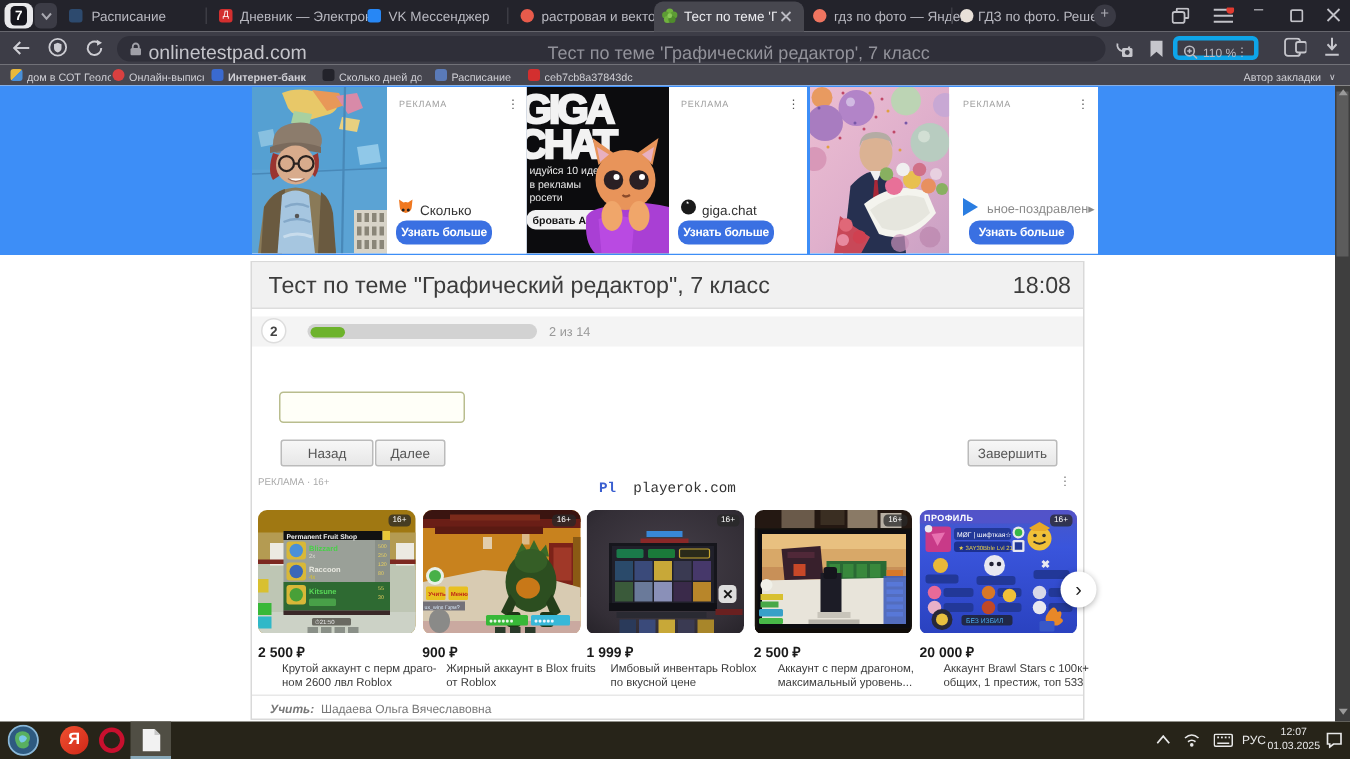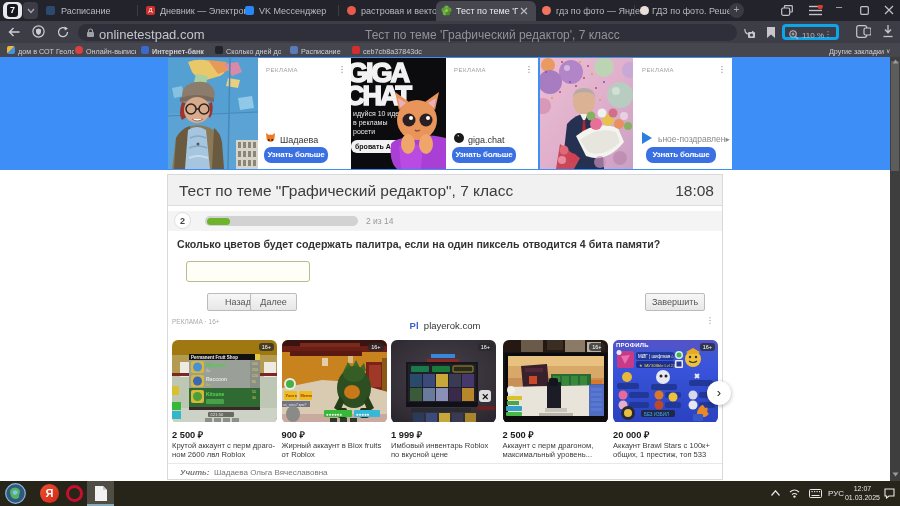--- a/index.html
+++ b/index.html
@@ -50,26 +50,26 @@
 #pcirc { position:absolute; left:6px; top:1px; width:17px; height:17px; background:#fff; border:1px solid #ddd; border-radius:50%; font-size:9px; font-weight:bold; color:#444; text-align:center; line-height:17px; }
 #pbar { position:absolute; left:37px; top:5px; width:153px; height:10px; background:#d2d2d2; border-radius:5px; }
 #pfill { position:absolute; left:1.5px; top:1.5px; width:23px; height:7px; background:#6db32b; border-radius:4px; }
 #pnum { position:absolute; left:198px; top:5px; font-size:8.5px; color:#999; }
 #question { position:absolute; left:9px; top:63px; font-size:10.6px; font-weight:bold; color:#333; white-space:nowrap; }
 #answer { position:absolute; left:18px; top:86px; width:124px; height:21px; background:#fffff8; border:1px solid #b9bd8e; border-radius:3px; }
 .gbtn { position:absolute; top:118px; height:18px; background:linear-gradient(#f7f7f7,#e7e7e7); border:1px solid #bbb; border-radius:2px; font-size:9px; color:#555; text-align:center; font-family:"Liberation Sans", sans-serif; }
 
 
 #adrek { position:absolute; left:4px; top:143px; font-size:6.5px; color:#aaa; }
-#adsrc { position:absolute; left:0; top:145px; width:554px; text-align:center; font-size:9.5px; color:#333; }
+#adsrc { position:absolute; left:0; top:145px; width:554px; text-align:center; font-size:9.5px; color:#333;font-family:Liberation Mono, monospace; }
 #addots { position:absolute; right:8px; top:144px; font-size:8px; color:#777; line-height:3.5px; }
 .card { position:absolute; top:164.5px; width:105px; height:83.5px; border-radius:6px; overflow:hidden; }
 .badge { position:absolute; right:3px; top:3px; background:rgba(40,40,40,0.75); color:#fff; font-size:5.5px; padding:1px 3px; border-radius:3px; }
 .price { position:absolute; top:252.5px; font-size:9.3px; font-weight:bold; color:#1a1a1a; }
-.desc { position:absolute; top:267px; font-size:7.6px; line-height:8.5px; color:#3c3c3c; white-space:nowrap; }
+.desc { position:absolute; top:267px; font-size:7.6px; line-height:8.5px; color:#3c3c3c; white-space:nowrap;margin-left:16px; }
 #asep { position:absolute; left:0px; top:288px; width:554px; height:1px; background:#e8e8e8; }
 #author { position:absolute; left:12px; top:293px; font-size:8px; color:#777; }
 #nextbtn { position:absolute; left:539px; top:206px; width:24px; height:24px; background:#fff; border-radius:50%; box-shadow:0 1px 4px rgba(0,0,0,0.3); text-align:center; line-height:24px; font-size:13px; color:#222; }
 
 
 #scroll { position:absolute; left:890px; top:0; width:10px; height:424px; background:#3e3e3e; }
 #thumb { position:absolute; left:1px; top:4px; width:8px; height:110px; background:#5c5c5c; }
 
 
 #taskbar { position:absolute; left:0; top:481px; width:900px; height:25px; background:#272419; }
@@ -189,21 +189,21 @@
     <div class="bico" style="left:75px;background:#d94040;border-radius:50%;"></div>
     <div class="bk" style="left:86px;width:50px;">Онлайн-выписка</div>
     <div class="bico" style="left:141px;background:#3a6ad0;"></div>
     <div class="bk" style="left:152px;width:54px;font-weight:bold;">Интернет-банк Б</div>
     <div class="bico" style="left:215px;background:#23232b;"></div>
     <div class="bk" style="left:226px;width:55px;">Сколько дней до</div>
     <div class="bico" style="left:290px;background:#5a7ab8;"></div>
     <div class="bk" style="left:301px;width:46px;">Расписание</div>
     <div class="bico" style="left:352px;background:#d32f2f;"></div>
     <div class="bk" style="left:363px;width:86px;">ceb7cb8a37843dc</div>
-    <div class="bk" style="left:829px;">Другие закладки</div>
+    <div class="bk" style="left:829px;">Автор закладки</div>
     <div class="bk" style="left:886px;font-size:6px;top:4px;">∨</div>
   </div>
 
   <div id="page">
     <div id="bluestrip"></div>
 
     <div class="banner" style="left:168px;width:183px;">
       <div class="bimg" style="width:90px;">
         <svg width="90" height="111">
           <rect width="90" height="111" fill="#5ba3d4"></rect>
@@ -247,21 +247,21 @@
           <path d="M20 72 Q29 66 38 72 L42 111 L17 111 Z" fill="#a6c6e0"></path>
           <path d="M22 80 Q30 76 38 80" stroke="#84a8c8" stroke-width="1.5" fill="none"></path>
           <path d="M21 90 Q30 86 39 90" stroke="#84a8c8" stroke-width="1.5" fill="none"></path>
           <path d="M21 100 Q30 96 40 100" stroke="#c8dcec" stroke-width="2" fill="none"></path>
           <circle cx="30" cy="86" r="1.5" fill="#555"></circle>
         </svg>
       </div>
       <div class="bwhite" style="left:90px;width:93px;">
         <div class="rek" style="left:8px;top:9px;">РЕКЛАМА</div>
         <div class="dots3" style="right:5px;top:10px;">⋮</div>
-        <div class="bsrc" style="left:22px;top:77px;">Шадаева</div>
+        <div class="bsrc" style="left:22px;top:77px;">Сколько</div>
         <svg class="abs" style="left:7px;top:74px;" width="11" height="11">
             <path d="M1 1 L4 3 Q5.5 2.2 7 3 L10 1 L9.5 6 Q9.5 9 5.5 10 Q1.5 9 1.5 6 Z" fill="#f07820"></path>
             <circle cx="3.8" cy="8" r="1" fill="#222"></circle>
             <circle cx="7.2" cy="8" r="1" fill="#222"></circle>
           </svg>
         <div class="bbtn" style="left:6px;top:89px;width:64px;height:16px;line-height:16px;">Узнать больше</div>
       </div>
     </div>
 
     <div class="banner" style="left:351px;width:187px;">
@@ -377,23 +377,22 @@
         <div id="ptitle">Тест по теме "Графический редактор", 7 класс</div>
         <div id="ptimer">18:08</div>
       </div>
       <div id="prow">
         <div id="pcirc">2</div>
         <div id="pbar">
             <div id="pfill"></div>
           </div>
         <div id="pnum">2 из 14</div>
       </div>
-      <div id="question">Сколько цветов будет содержать палитра, если на один пиксель отводится 4 бита памяти?</div>
       <div id="answer"></div>
-      <div class="gbtn" style="left:19px;width:62px;line-height:16px;margin-left:20px;">Назад</div>
+      <div class="gbtn" style="left:19px;width:62px;line-height:16px;">Назад</div>
       <div class="gbtn" style="left:82px;width:47px;line-height:16px;">Далее</div>
       <div class="gbtn" style="left:477px;width:60px;line-height:16px;">Завершить</div>
 
       <div id="adrek">РЕКЛАМА · 16+</div>
       <div id="adsrc"><b style="color:#3a5fd0;">Pl</b>&nbsp; playerok.com</div>
       <div id="addots">⋮</div>
 
       <div class="card" style="left:4px;">
         <svg width="106" height="82">
           <rect width="106" height="82" fill="#a07812"></rect>

